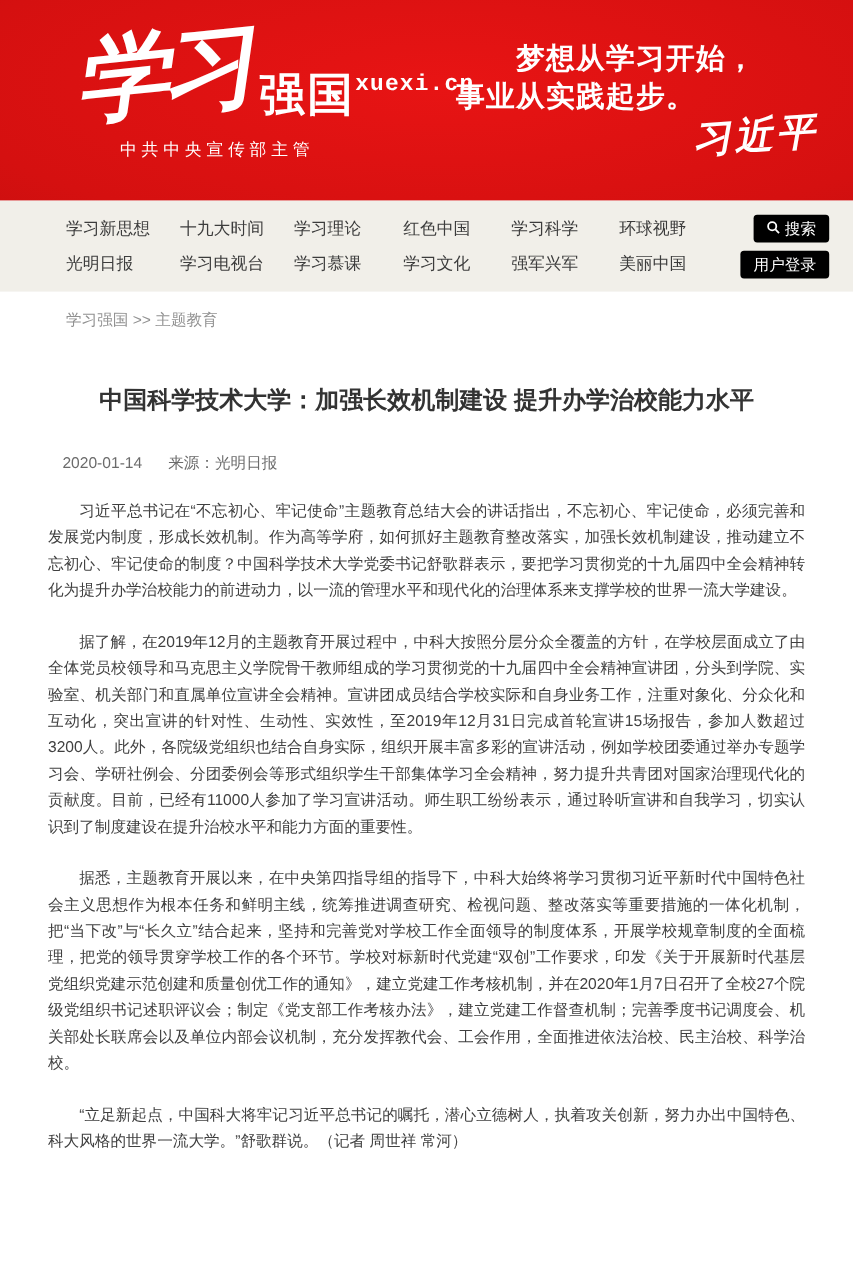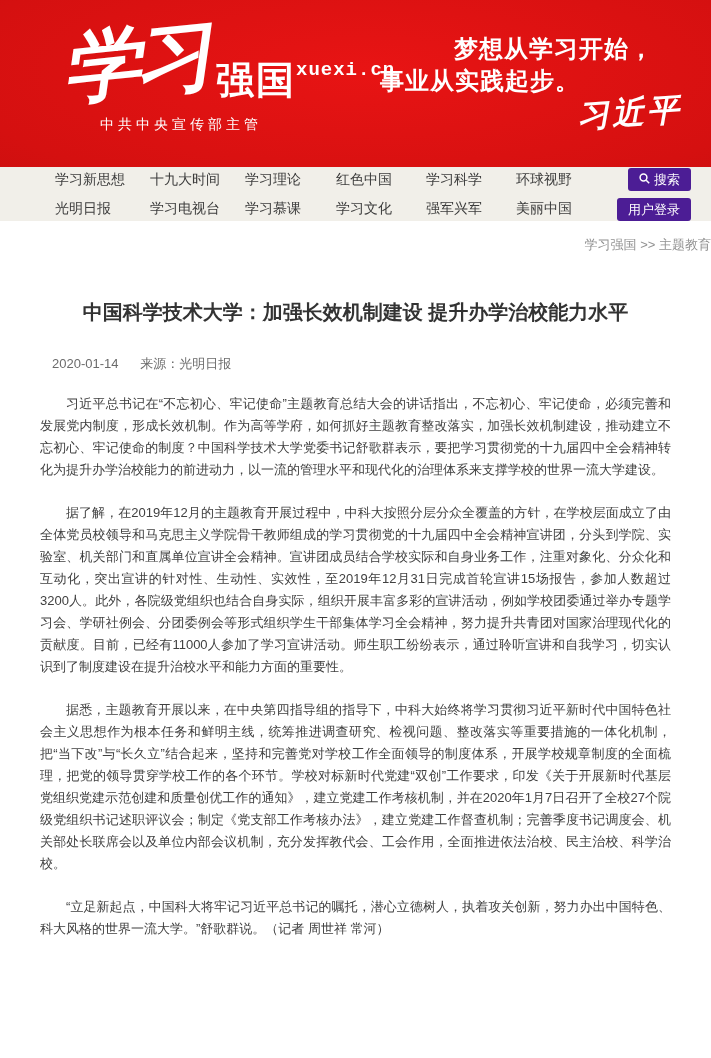--- a/index.html
+++ b/index.html
@@ -22,47 +22,47 @@
     transform:rotate(-6deg); letter-spacing:-6px; padding-right:10px;
   }
   .logo-block{display:flex; flex-direction:row; align-items:flex-start; padding-bottom:4px;}
   .logo-cn{font-weight:bold; font-size:38px; line-height:40px; letter-spacing:2px;}
   .logo-domain{font-weight:bold; font-size:19px; line-height:20px; letter-spacing:1px;font-family:Liberation Mono, monospace;}
   .logo-subtitle{margin-top:12px; margin-left:38px; font-size:14px; letter-spacing:4px;}
   .slogan{
     position:absolute; left:380px; top:34px; width:310px;
     font-family:"DejaVu Serif","Liberation Serif",serif; font-weight:bold;
   }
-  .slogan-line1{font-size:24px; line-height:30px; margin-left:74px; letter-spacing:1px;}
+  .slogan-line1{font-size:24px; line-height:30px; margin-left:50px; letter-spacing:1px;}
   .slogan-line2{font-size:24px; line-height:30px; margin-top:4px; letter-spacing:1px;font-family:Liberation Mono, monospace;}
   .signature{
     text-align:right; font-size:32px; line-height:38px; margin-top:2px; padding-right:8px;
     font-style:italic; transform:rotate(-4deg); letter-spacing:3px;
   }
   
   .nav{
-    background:#f1efe9; height:54px;
+    background:#f1efe9; height:76px;
     display:flex; align-items:center;
     padding:0 20px 0 55px; box-sizing:border-box;
   }
   .nav-grid{
     display:grid;
     grid-template-columns:95px 95px 91px 90px 90px 86px;
     grid-auto-rows:29px; align-items:center;
   }
   .nav-item{font-size:14px; color:#3c3c3c; cursor:pointer; white-space:nowrap;}
   .nav-buttons{margin-left:auto; display:flex; flex-direction:column; gap:7px; align-items:flex-end;}
   .btn{
-    background:#4c1d95; color:#fff; font-size:13px; line-height:13px;
+    background:#000000; color:#fff; font-size:13px; line-height:13px;
     padding:5px 11px; border-radius:3px; border:none; cursor:pointer;
     display:flex; align-items:center; gap:4px; font-family:inherit;
   }
   .search-icon-svg{display:inline-block;}
   
-  .breadcrumb{padding:15px 0 0 55px; font-size:13px; color:#919191;text-align:right;}
+  .breadcrumb{padding:15px 0 0 55px; font-size:13px; color:#919191;}
   .breadcrumb span{cursor:default;}
   .crumb-link{cursor:pointer;}
   
   .article{padding:0 40px;}
   .article-title{
     font-size:20px; font-weight:bold; color:#333;
     text-align:center; line-height:37px;
     max-width:552px; margin:40px auto 0;
   }
   .article-meta{margin-top:24px; font-size:13px; color:#6b6b6b;margin-left:12px;}

